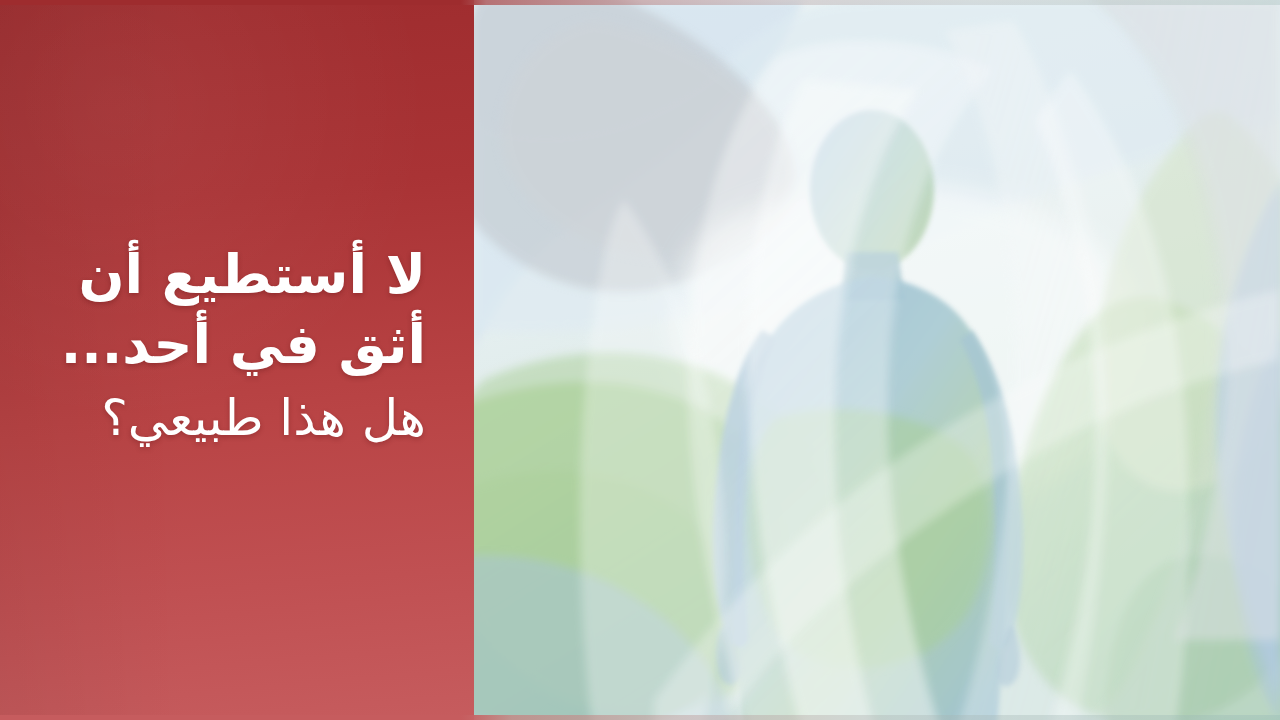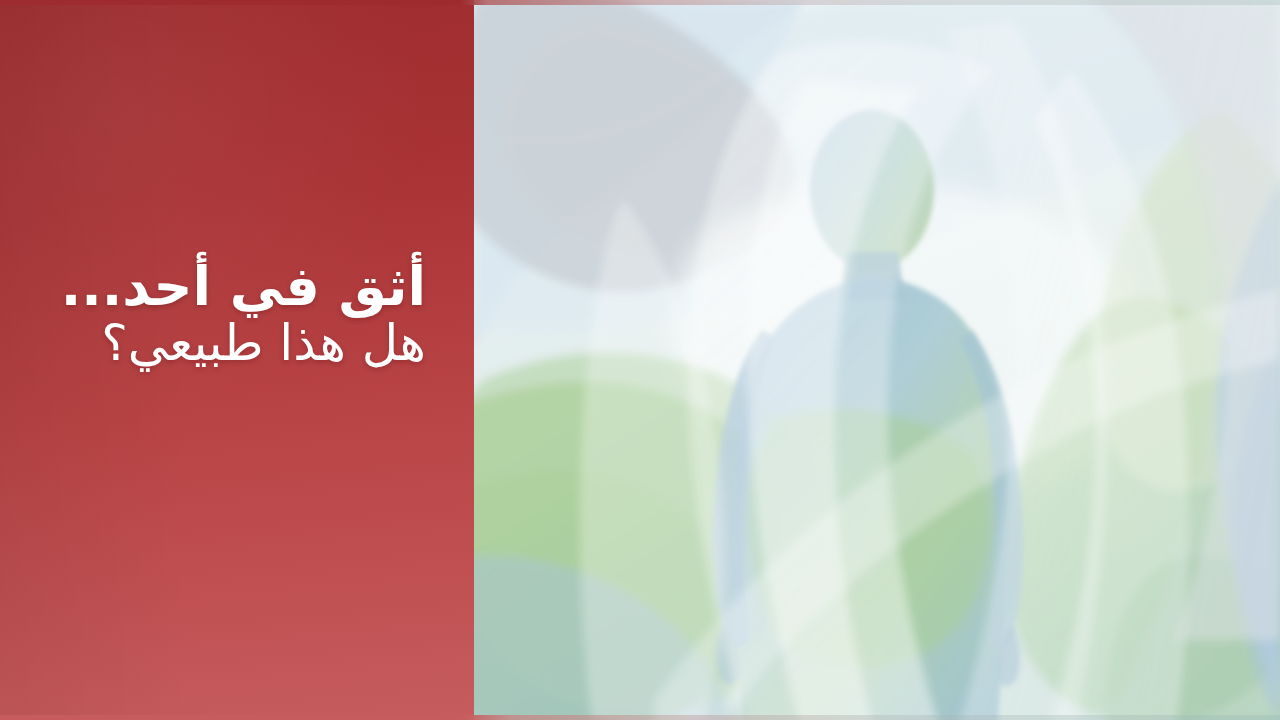--- a/index.html
+++ b/index.html
@@ -62,20 +62,21 @@
   }
   .hl-1, .hl-2 {
     font-size: 54px;
     font-weight: bold;
     letter-spacing: 0px;
   }
   .hl-2 { margin-top: 12px; }
   .hl-3 {
     font-size: 50px;
     font-weight: normal;
+    margin-top: 16px;
     text-shadow: 0 2px 5px rgba(80,12,14,0.28);
   }
 
   
   .art {
     position: absolute;
     left: 474px;
     top: 0;
     width: 806px;
     height: 720px;
@@ -254,20 +255,21 @@
       <path d="M180,700 C280,560 420,440 600,360 C680,324 760,300 806,290
                L806,360 C740,374 660,400 580,444 C420,532 300,640 240,740
                L180,740 Z" fill="#ffffff" opacity="0.30" filter="url(#soften)"></path>
 
       <rect x="0" y="0" width="806" height="720" fill="#f2f7f7" opacity="0.13"></rect>
     </svg>
   </div>
 
   <div class="left-panel">
     <div class="headline-wrap">
+      <div class="hl-line hl-1">لا أستطيع أن</div>
       <div class="hl-line hl-2">أثق في أحد...</div>
       <div class="hl-line hl-3">هل هذا طبيعي؟</div>
     </div>
   </div>
 
   <div class="edge-strip-top"></div>
   <div class="edge-strip-bottom"></div>
 
 </div>
 

